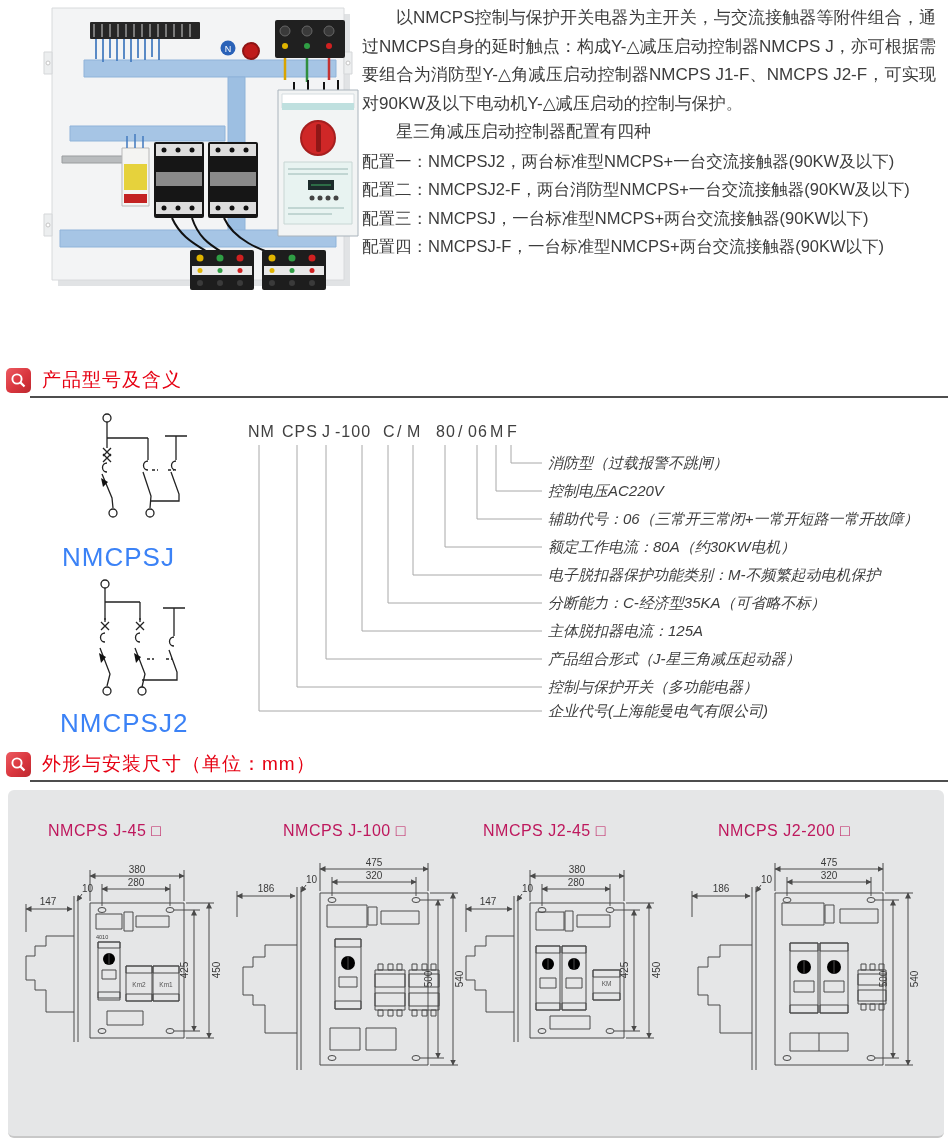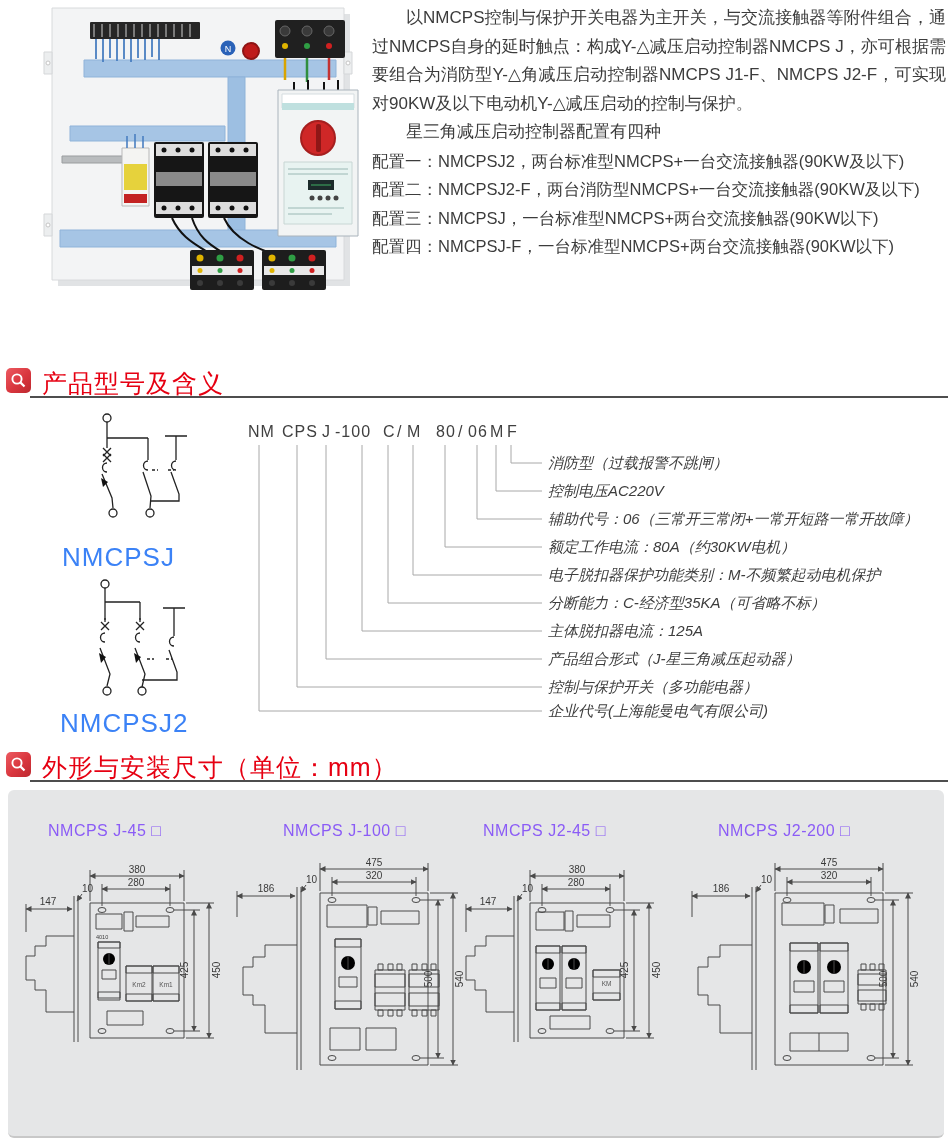--- a/index.html
+++ b/index.html
@@ -1,41 +1,41 @@
 <!DOCTYPE html>
 <html><head>
 <meta charset="utf-8">
 <style>
   html,body{margin:0;padding:0;background:#fff;}
   .page{position:relative;width:952px;height:1142px;background:#ffffff;overflow:hidden;
         font-family:"Liberation Sans","DejaVu Sans",sans-serif;color:#3c3c3c;}
   .abs{position:absolute;}
 
   
-  .intro{position:absolute;left:372px;top:4px;width:574px;font-size:17px;line-height:28.5px;text-align:justify;}
+  .intro{position:absolute;left:362px;top:4px;width:574px;font-size:17px;line-height:28.5px;text-align:justify;}
   .intro p{margin:0;text-indent:2em;}
   .cfg{text-indent:0;font-size:16.5px;line-height:28.5px;white-space:nowrap;}
 
   
   .sec-hdr{position:absolute;left:6px;width:942px;height:34px;}
   .sec-icon{position:absolute;left:0;top:2px;width:25px;height:25px;border-radius:5px;
             background:linear-gradient(135deg,#ec5a61 0%,#d9363e 55%,#bd2930 100%);}
   .sec-icon svg{position:absolute;left:3px;top:3px;}
-  .sec-title{position:absolute;left:36px;top:1px;font-size:25px;color:#e60012;letter-spacing:1px;white-space:nowrap;text-align:center;}
+  .sec-title{position:absolute;left:36px;top:1px;font-size:19px;color:#e60012;letter-spacing:1px;white-space:nowrap;text-align:center;}
   .sec-line{position:absolute;left:24px;right:0;top:30px;height:2px;background:#4e4e4e;}
 
   
   .tok{position:absolute;top:423px;font-size:16px;color:#404040;letter-spacing:1px;white-space:nowrap;}
   .mlabel{position:absolute;left:548px;font-size:15px;color:#3d3d3d;white-space:nowrap;font-style:italic;}
   .circ-label{position:absolute;font-size:26px;color:#3b82f6;letter-spacing:1px;}
 
   
   .dims-panel{position:absolute;left:8px;top:790px;width:936px;height:346px;background:#e5e6e7;
               border-radius:6px;border-bottom:2px solid #c8c8c8;}
-  .dtitle{position:absolute;font-size:16px;color:#8b5cf6;letter-spacing:.5px;white-space:nowrap;}
+  .dtitle{position:absolute;font-size:16px;color:#be185d;letter-spacing:.5px;white-space:nowrap;}
 
   svg line,svg path,svg rect,svg ellipse,svg circle,svg polyline{vector-effect:non-scaling-stroke;}
   .td line,.td path,.td rect,.td ellipse{stroke:#4a4a4a;stroke-width:1;fill:none;}
   .td text{fill:#3a3a3a;font-size:10px;stroke:none;font-family:"Liberation Sans","DejaVu Sans",sans-serif;}
   .td .tiny{font-size:5.5px;}
   .td .devlbl{font-size:6.5px;fill:#555;}
   .cd path,.cd line,.cd circle{stroke:#222;stroke-width:1.3;fill:none;}
   .cd .fil{fill:#111;stroke:none;}
 </style>
 </head>

